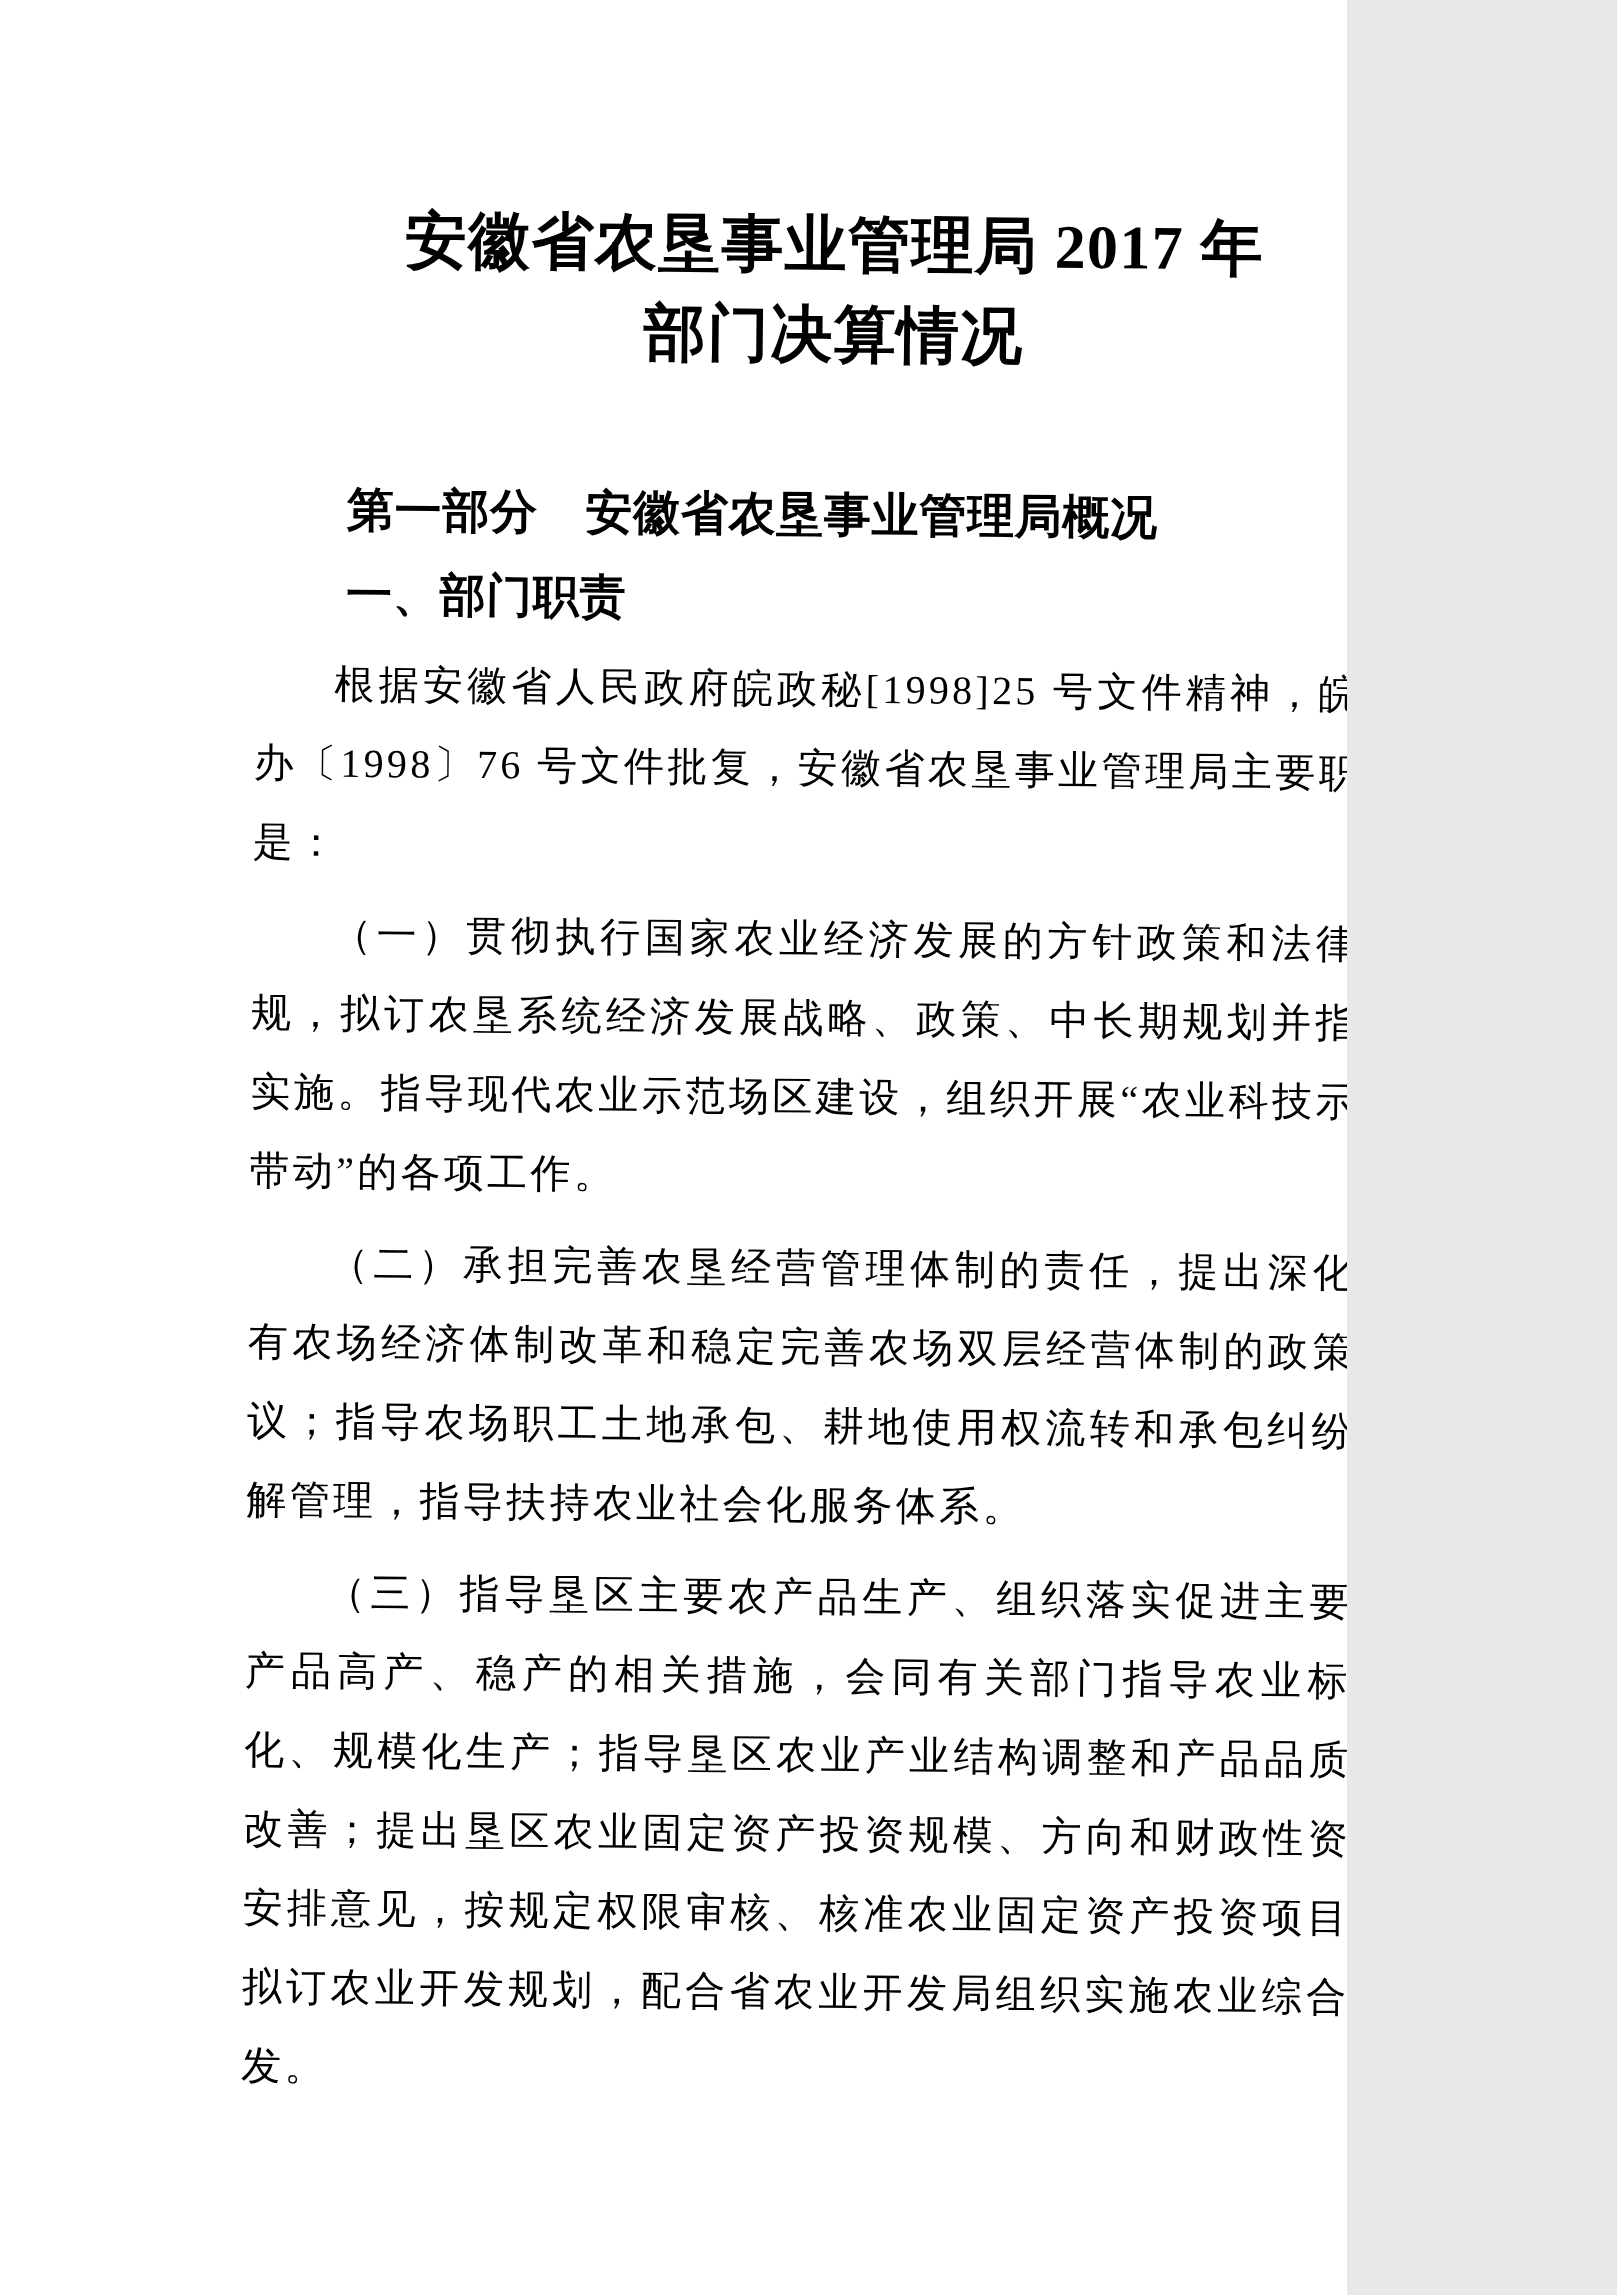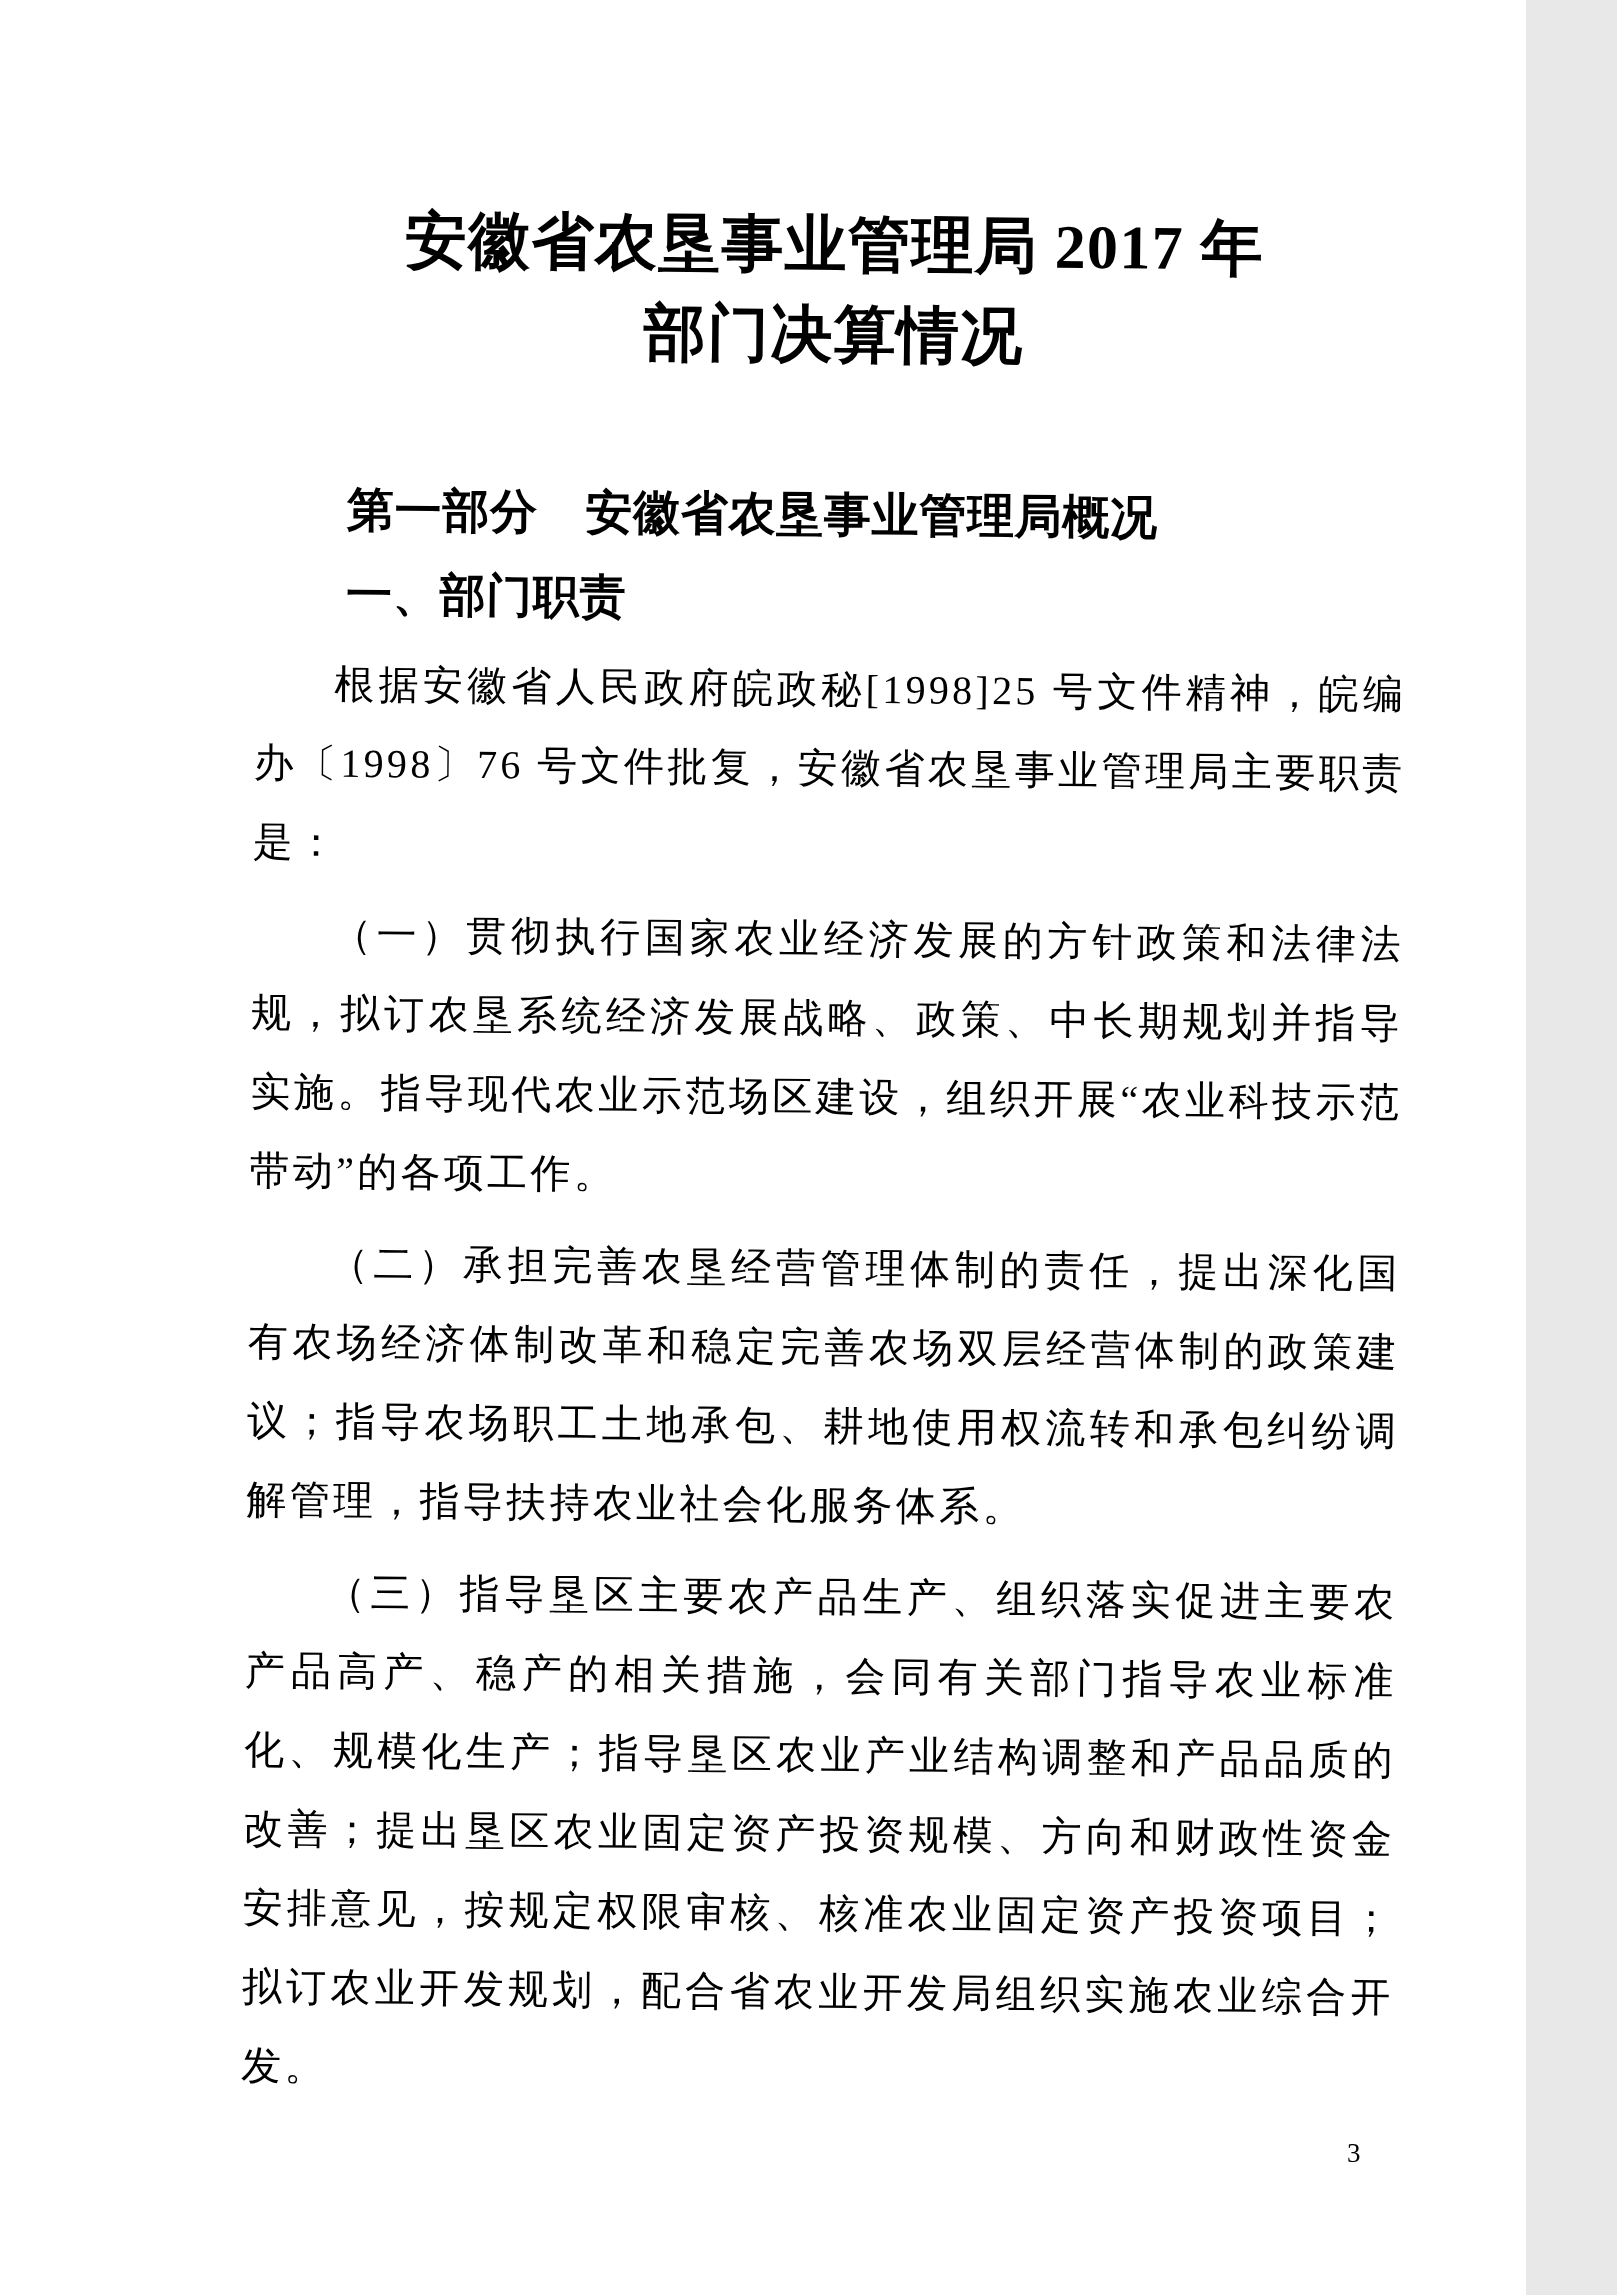--- a/index.html
+++ b/index.html
@@ -2,21 +2,21 @@
 <html style="font-size:10.4px"><head>
 <meta charset="utf-8">
 <style>
   html, body {
     margin: 0;
     padding: 0;
     background: #e8e8e8;
   }
   .page {
     position: relative;
-    width: 1526px;
+    width: 1347px;
     height: 2295px;
     background: #ffffff;
     overflow: hidden;
     color: #000000;
     font-family: "Liberation Serif", serif;
   }
   .content {
     position: absolute;
     left: 259px;
     top: 194px;

